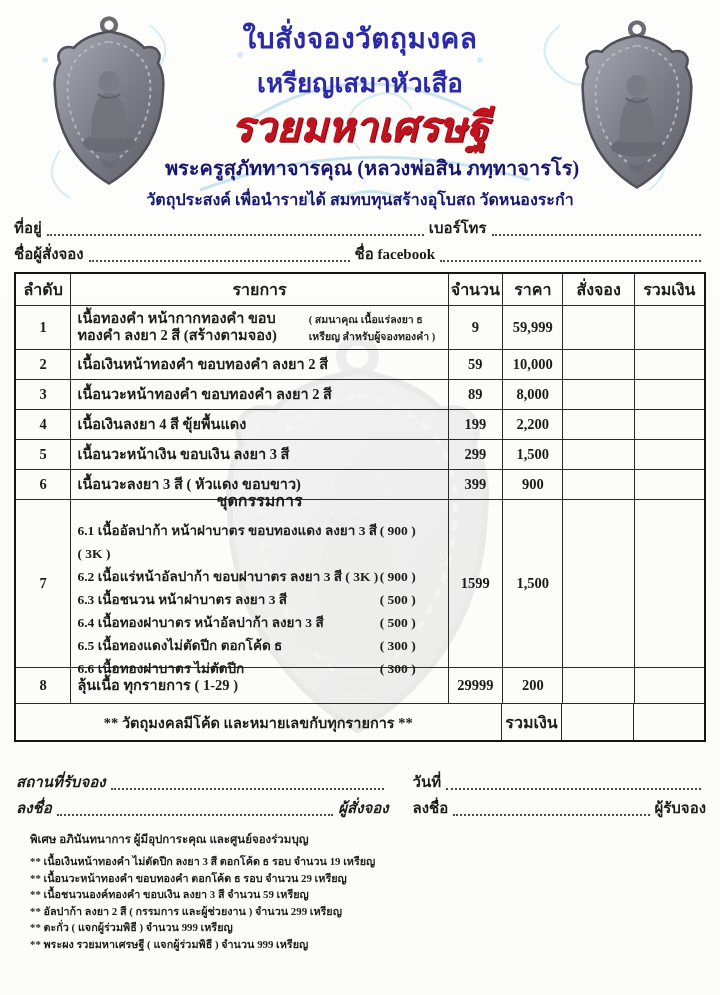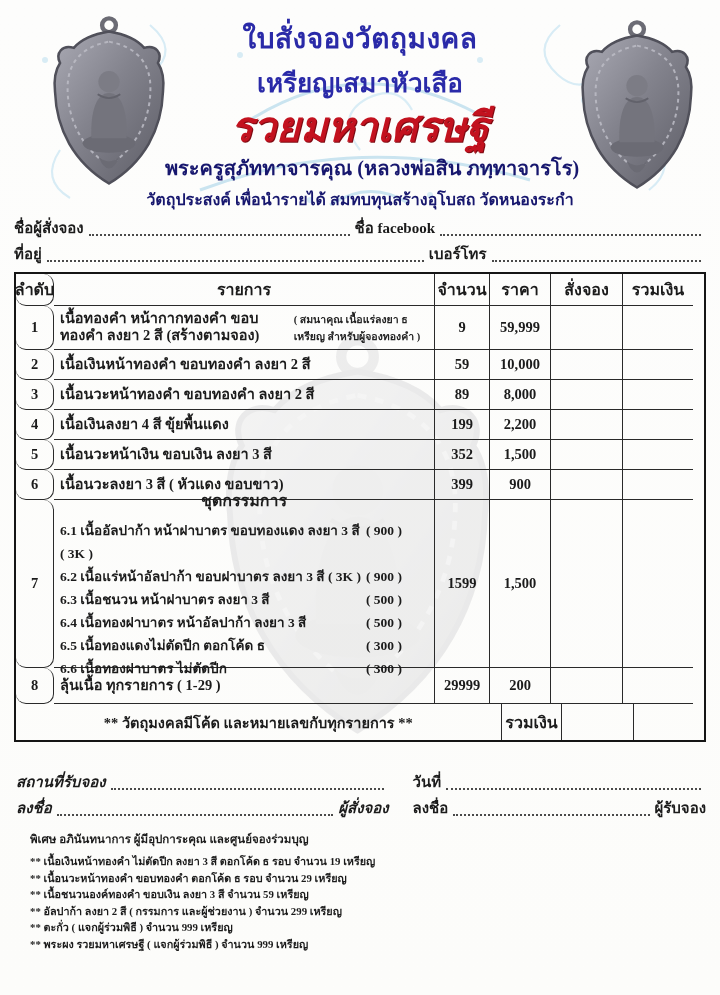--- a/index.html
+++ b/index.html
@@ -22,21 +22,21 @@
   .fl{display:flex;align-items:flex-end;height:22px;margin-bottom:4px;font-size:15px;font-weight:bold;}
   .fl .lbl{white-space:nowrap;}
   .dots{flex:1;border-bottom:2px dotted #4a4a4a;height:2px;margin:0 5px 4px 5px;}
   .dots.w18{flex:1.8;}
   
   .otable{position:relative;z-index:2;margin:6px 14px 0 14px;border:2px solid #151515;background:transparent;}
   .trow{display:flex;}
   .cell{box-sizing:border-box;border-right:1px solid #2a2a2a;border-bottom:1px solid #2a2a2a;display:flex;align-items:center;justify-content:center;font-weight:bold;background:transparent;}
   .cell:last-child{border-right:none;}
   .trow:last-child .cell{border-bottom:none;}
-  .c-no{width:38px;border-radius:10px;}
+  .c-no{width:56px;}
   .c-item{width:381px;justify-content:flex-start;padding:1px 6px;}
   .c-qty{width:55px;}
   .c-price{width:61px;}
   .c-order{width:72px;}
   .c-total{width:70px;}
   .h32{height:32px;font-size:16px;}
   .h44{height:44px;}
   .h30{height:30px;}
   .h168{height:168px;}
   .h36{height:36px;}
@@ -129,29 +129,29 @@
       <div class="t1">ใบสั่งจองวัตถุมงคล</div>
       <div class="t2">เหรียญเสมาหัวเสือ</div>
       <div class="t3">รวยมหาเศรษฐี</div>
       <div class="s1">พระครูสุภัททาจารคุณ (หลวงพ่อสิน ภทฺทาจารโร)</div>
       <div class="s2">วัตถุประสงค์  เพื่อนำรายได้ สมทบทุนสร้างอุโบสถ วัดหนองระกำ</div>
     </div>
   </div>
 
   <div class="formlines">
     <div class="fl">
+      <span class="lbl">ที่อยู่</span>
+      <span class="dots w18"></span>
+      <span class="lbl">เบอร์โทร</span>
+      <span class="dots"></span>
+    </div>
+    <div class="fl">
       <span class="lbl">ชื่อผู้สั่งจอง</span>
       <span class="dots"></span>
       <span class="lbl">ชื่อ facebook</span>
-      <span class="dots"></span>
-    </div>
-    <div class="fl">
-      <span class="lbl">ที่อยู่</span>
-      <span class="dots w18"></span>
-      <span class="lbl">เบอร์โทร</span>
       <span class="dots"></span>
     </div>
   </div>
 
   <svg class="watermark" width="305" height="430" viewBox="0 0 100 145">
       <use href="#amulet-sym"></use>
     </svg>
 
   <div class="otable">
 
@@ -209,21 +209,21 @@
       <div class="cell c-price num">2,200</div>
       <div class="cell c-order"></div>
       <div class="cell c-total"></div>
     </div>
 
     <div class="trow h30">
       <div class="cell c-no num">5</div>
       <div class="cell c-item">
           <span class="itemname">เนื้อนวะหน้าเงิน ขอบเงิน ลงยา 3 สี</span>
         </div>
-      <div class="cell c-qty num">352</div>
+      <div class="cell c-qty num">299</div>
       <div class="cell c-price num">1,500</div>
       <div class="cell c-order"></div>
       <div class="cell c-total"></div>
     </div>
 
     <div class="trow h30">
       <div class="cell c-no num">6</div>
       <div class="cell c-item">
           <span class="itemname">เนื้อนวะลงยา 3 สี ( หัวแดง ขอบขาว)</span>
         </div>

